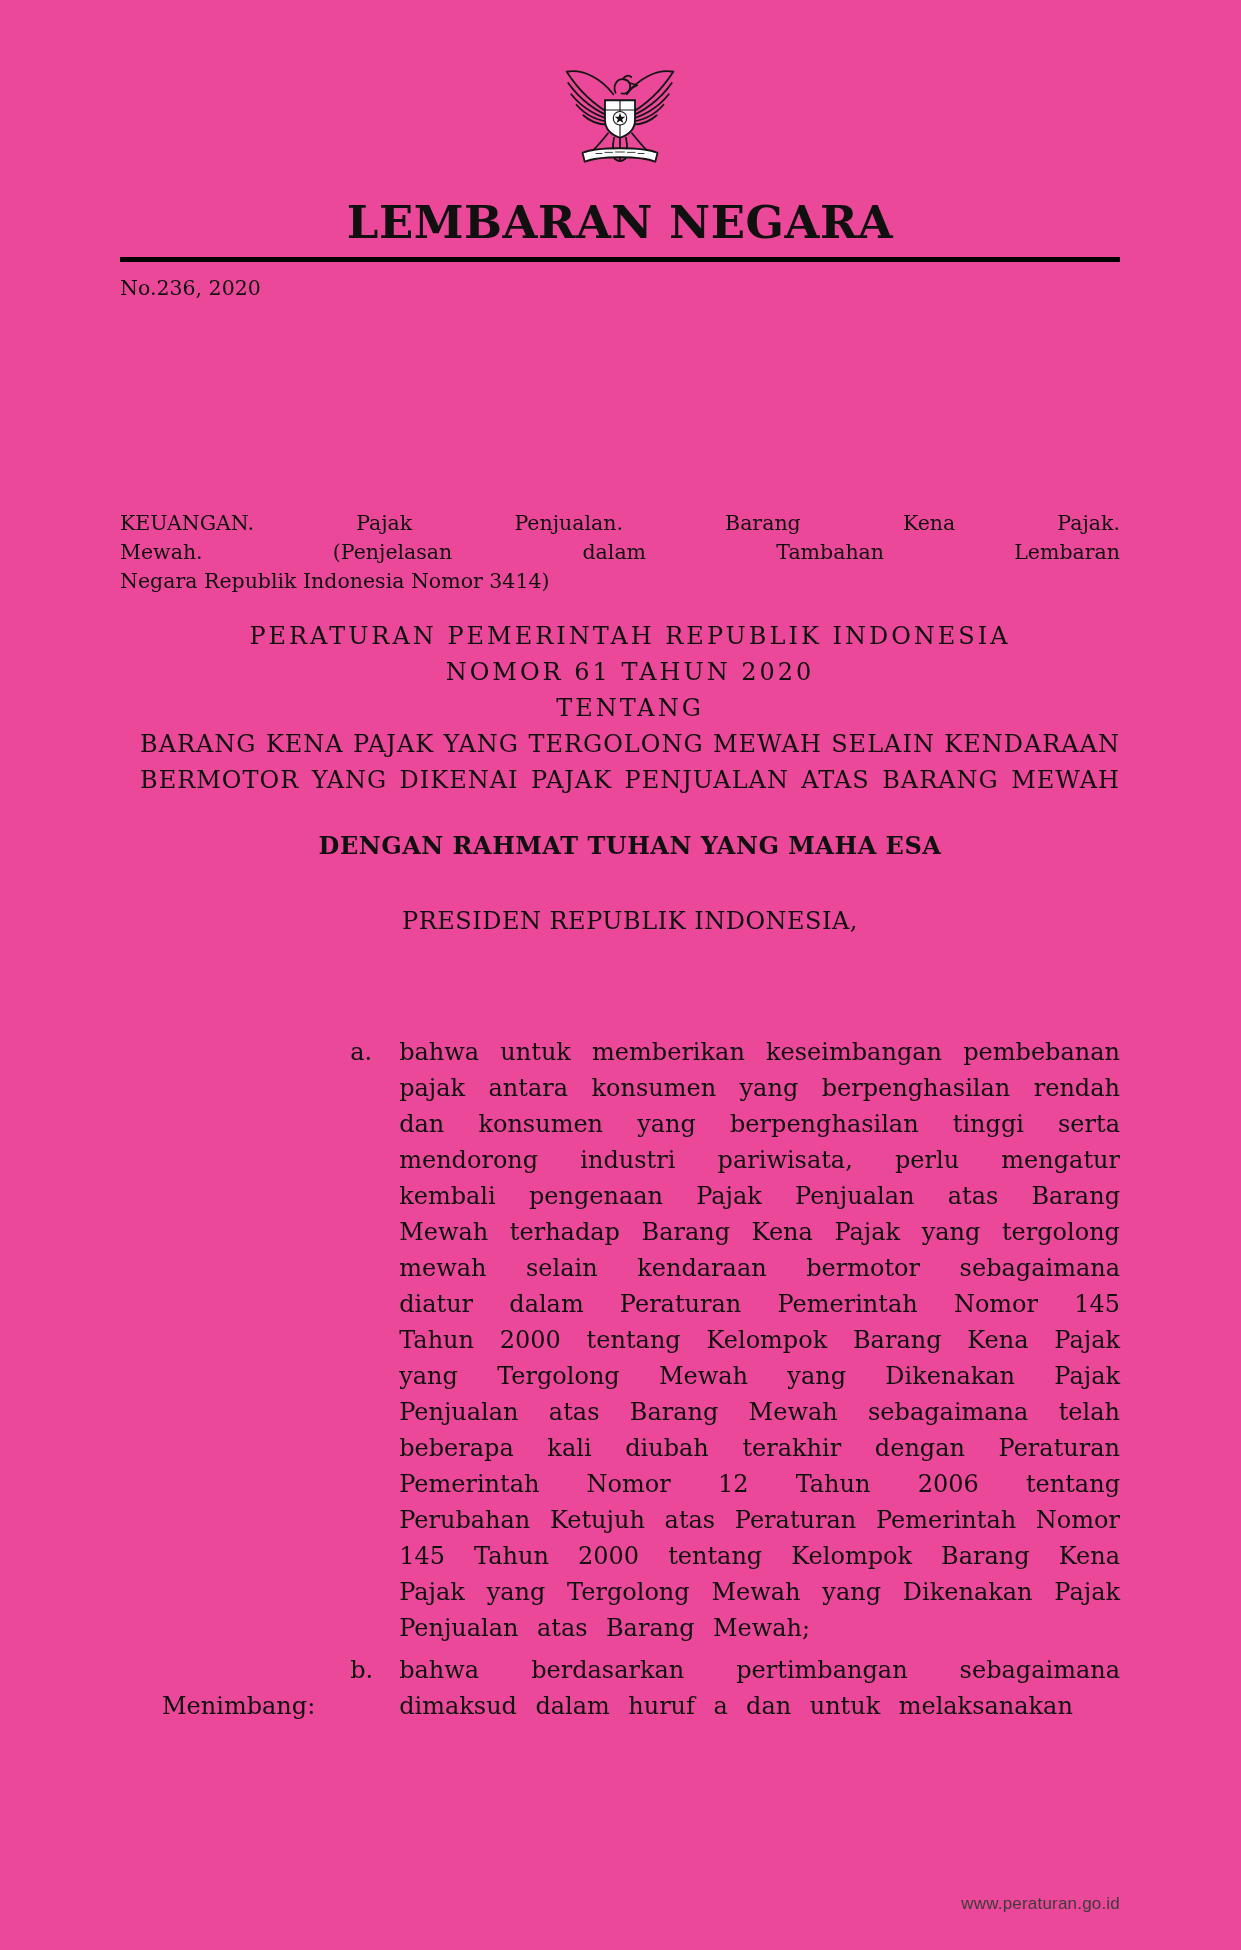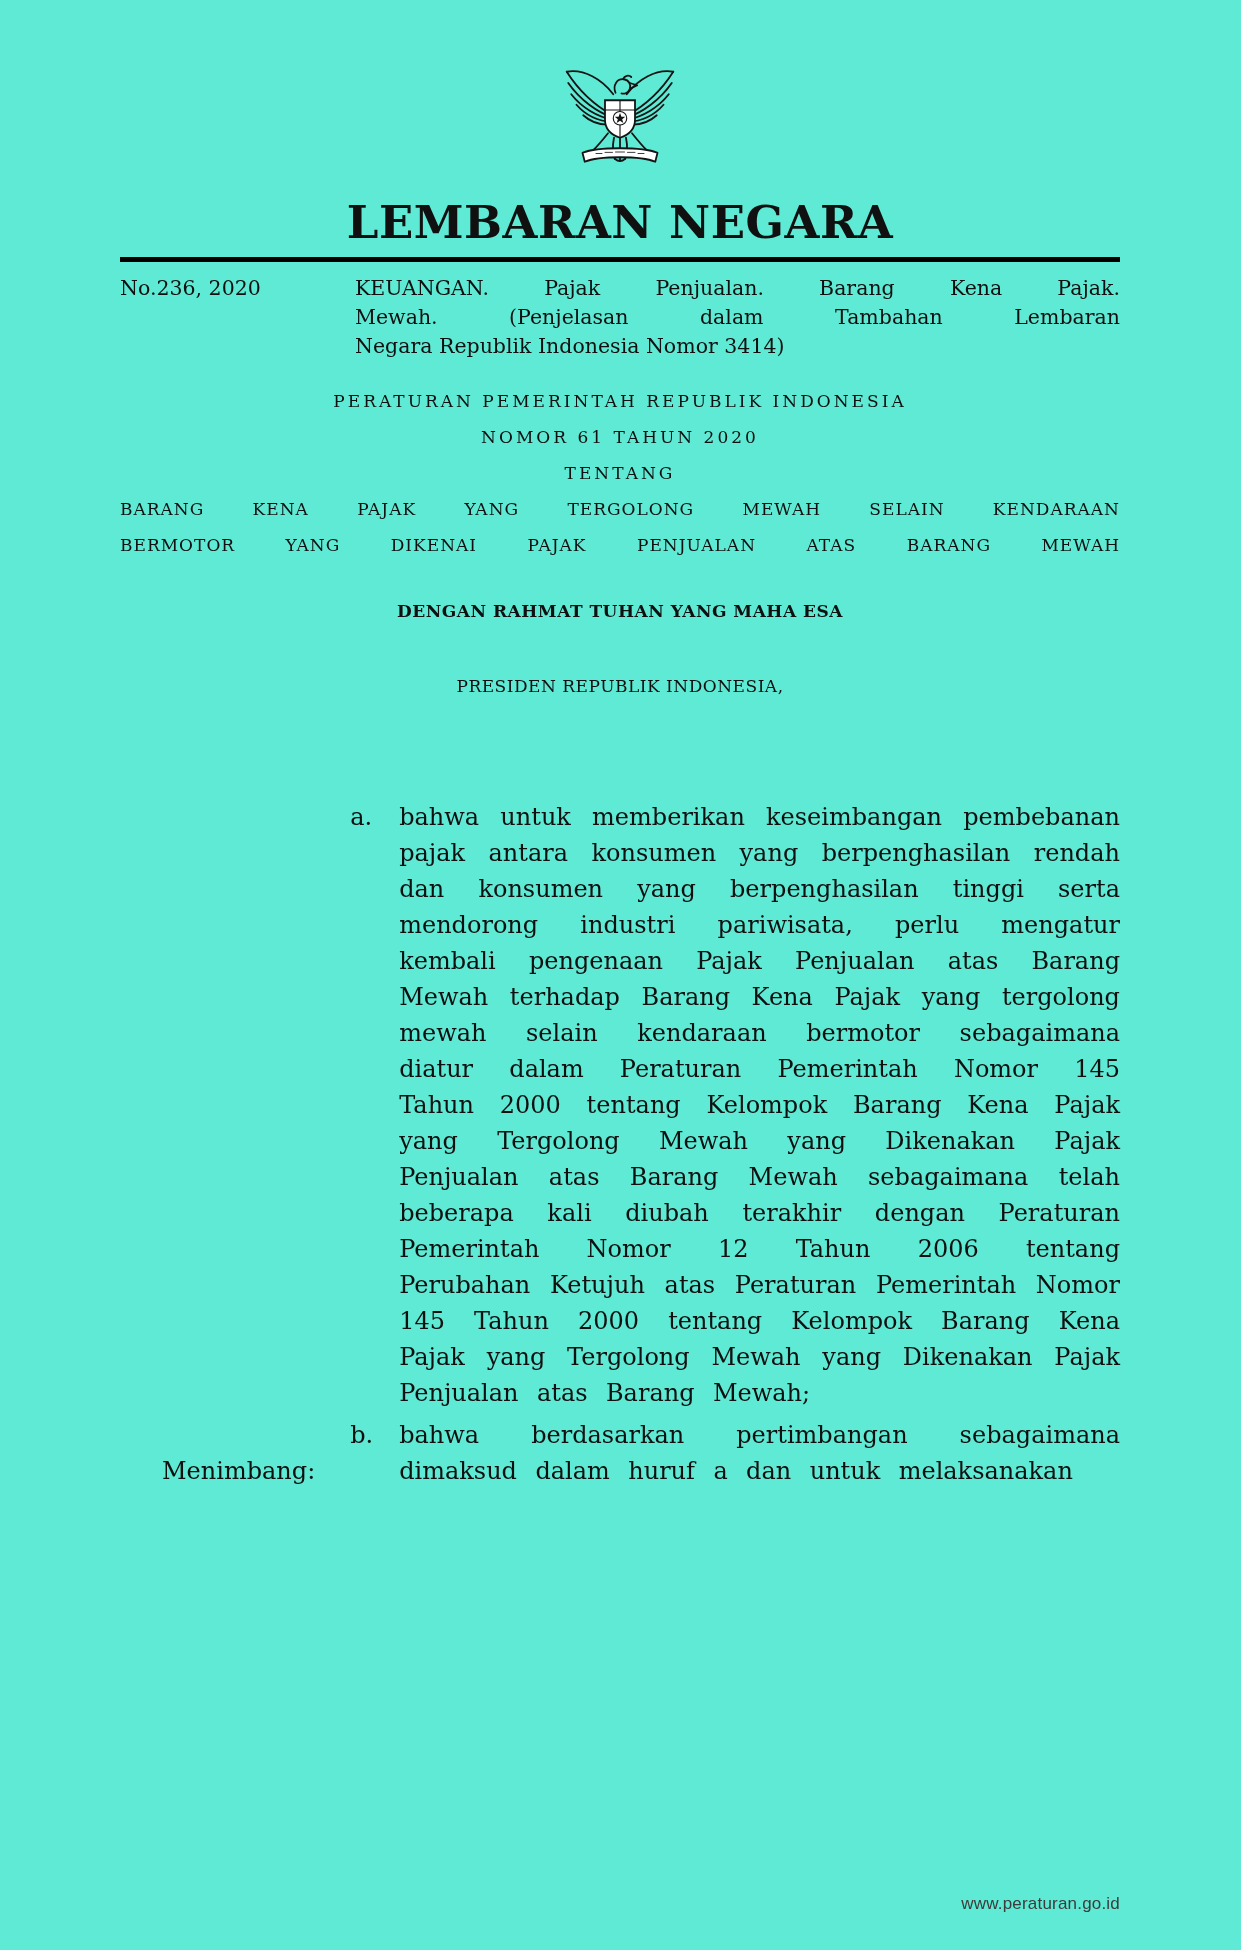--- a/index.html
+++ b/index.html
@@ -2,21 +2,21 @@
 <html><head>
 <meta charset="utf-8">
 <style>
   * { margin: 0; padding: 0; box-sizing: border-box; }
   html, body { background: #ffffff; }
   .page {
     position: relative;
     width: 1241px;
     height: 1950px;
     margin: 0 auto;
-    background: #5eead4;
+    background: #ec4899;
     color: #101010;
     font-family: "DejaVu Serif", "Liberation Serif", serif;
     padding: 58px 121px 0 120px;
     overflow: hidden;
   }
   .emblem-wrap { text-align: center; height: 132px; }
   .masthead {
     margin-top: 8px;
     text-align: center;
     font-size: 45px;
@@ -28,29 +28,31 @@
     border: 0;
     border-top: 5px solid #000;
     margin-top: 9px;
     width: 100%;
   }
   .meta {
     display: flex;
     margin-top: 12px;
     font-size: 20.5px;
     line-height: 29px;
+    flex-direction: column;
   }
   .meta-number { flex: 0 0 235px; }
   .meta-subject { flex: 1; }
   .stretch { text-align: justify; text-align-last: justify; }
   .heading {
     margin-top: 22px;
-    font-size: 17px;
+    font-size: 24px;
     line-height: 36px;
     text-align: center;
+    margin-left: 20px;
   }
   .spaced { letter-spacing: 3px; }
   .title-just {
     text-align: justify;
     text-align-last: justify;
     letter-spacing: 1px;
   }
   .grace { margin-top: 30px; letter-spacing: 0.5px; font-weight: bold; }
   .president { margin-top: 39px; letter-spacing: 0.5px; }
   .considering {

